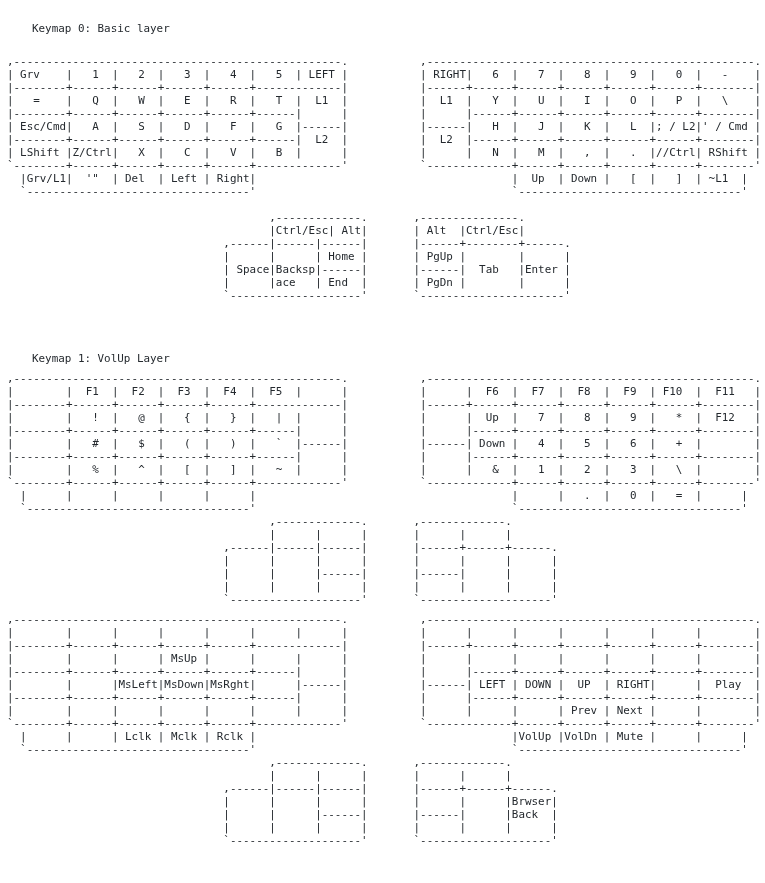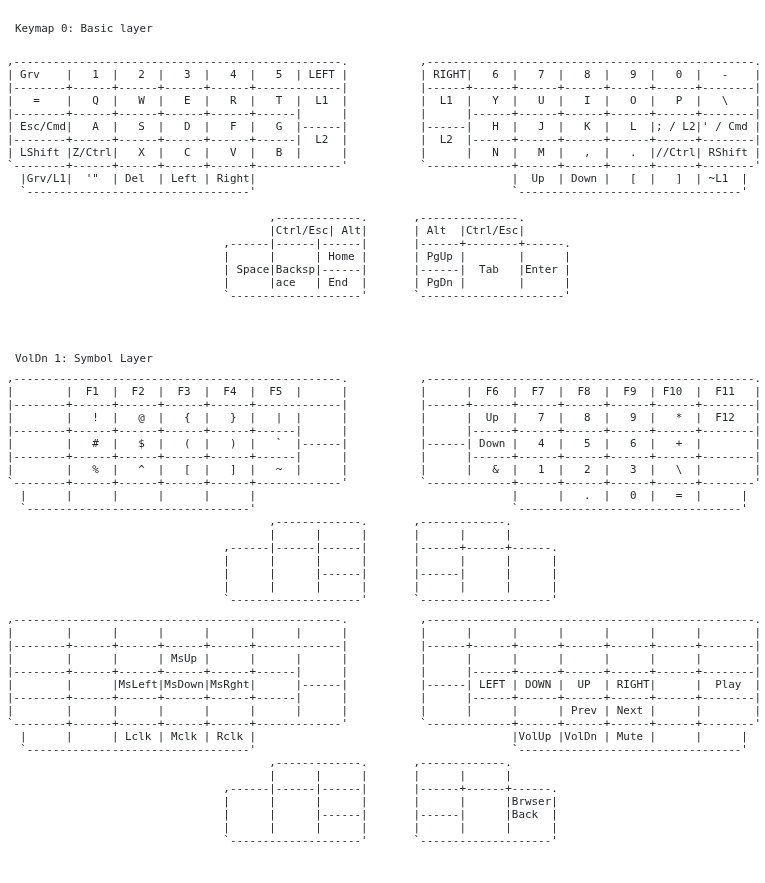--- a/index.html
+++ b/index.html
@@ -13,21 +13,21 @@
     overflow: hidden;
     box-sizing: border-box;
     padding-top: 22px;
     font-family: "DejaVu Sans Mono", "Liberation Mono", monospace;
     color: #24292e;
   }
   .keymap-section {
     display: block;
   }
   .ktitle {
-    margin: 0 0 0 15px;
+    margin: 0 0 0 32px;
     font-size: 10.9px;
     line-height: 13px;
     white-space: pre;
     letter-spacing: 0;
   }
   .kart {
     margin: 0;
     padding-left: 7px;
     font-family: "DejaVu Sans Mono", "Liberation Mono", monospace;
     font-size: 10.9px;
@@ -61,21 +61,21 @@
                                         ,-------------.       ,---------------.
                                         |Ctrl/Esc| Alt|       | Alt  |Ctrl/Esc|
                                  ,------|------|------|       |------+--------+------.
                                  |      |      | Home |       | PgUp |        |      |
                                  | Space|Backsp|------|       |------|  Tab   |Enter |
                                  |      |ace   | End  |       | PgDn |        |      |
                                  `--------------------'       `----------------------'</pre>
 </section>
 
 <section id="sec1" class="keymap-section">
-  <div class="ktitle">VolDn 1: Symbol Layer</div>
+  <div class="ktitle">Keymap 1: VolUp Layer</div>
   <pre class="kart">,--------------------------------------------------.           ,--------------------------------------------------.
 |        |  F1  |  F2  |  F3  |  F4  |  F5  |      |           |      |  F6  |  F7  |  F8  |  F9  | F10  |  F11   |
 |--------+------+------+------+------+-------------|           |------+------+------+------+------+------+--------|
 |        |   !  |   @  |   {  |   }  |   |  |      |           |      |  Up  |   7  |   8  |   9  |   *  |  F12   |
 |--------+------+------+------+------+------|      |           |      |------+------+------+------+------+--------|
 |        |   #  |   $  |   (  |   )  |   `  |------|           |------| Down |   4  |   5  |   6  |   +  |        |
 |--------+------+------+------+------+------|      |           |      |------+------+------+------+------+--------|
 |        |   %  |   ^  |   [  |   ]  |   ~  |      |           |      |   &amp;  |   1  |   2  |   3  |   \  |        |
 `--------+------+------+------+------+-------------'           `-------------+------+------+------+------+--------'
   |      |      |      |      |      |                                       |      |   .  |   0  |   =  |      |

